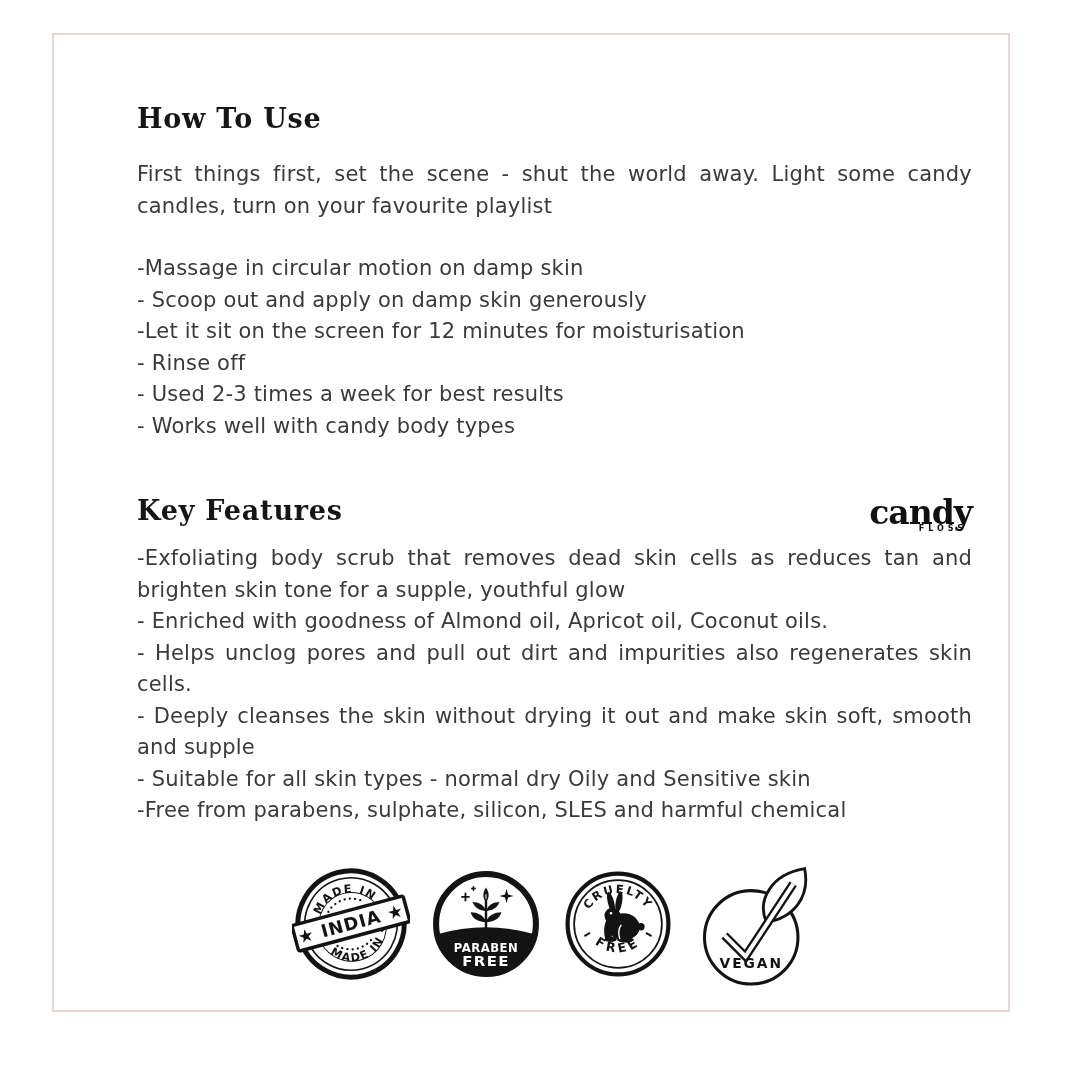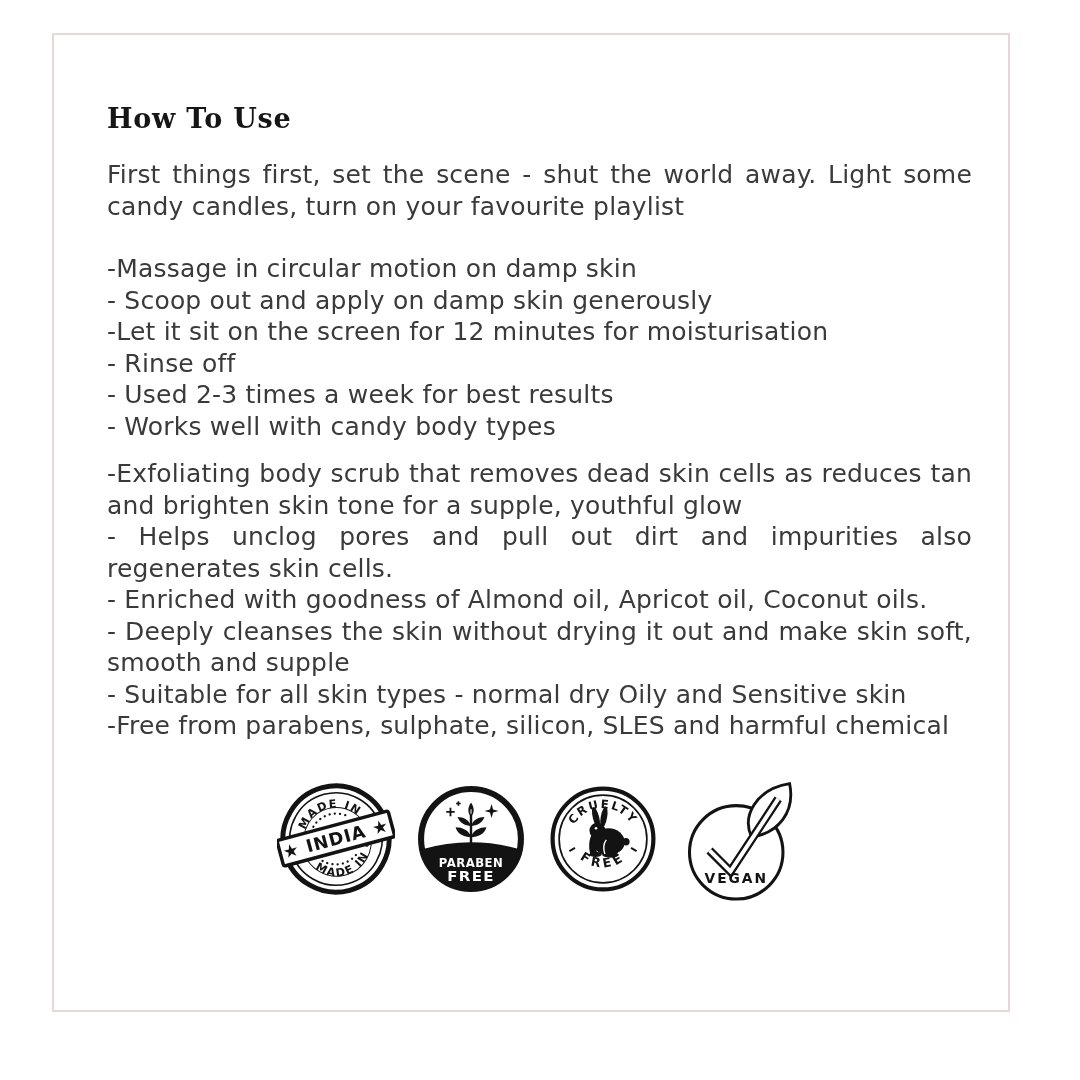--- a/index.html
+++ b/index.html
@@ -4,27 +4,27 @@
 <style>
   html,body{margin:0;padding:0;}
   body{
     width:1080px;height:1080px;background:#ffffff;position:relative;overflow:hidden;
     font-family:"DejaVu Sans","Liberation Sans",sans-serif;color:#3a3a3a;
   }
   .card{
     position:absolute;left:52px;top:33px;width:958px;height:979px;
     border:2px solid #e9d6d5;background:#ffffff;box-sizing:border-box;
   }
-  .content{padding:68px 36px 0 53px;}
+  .content{padding:68px 36px 0 83px;}
   .display-heading{
     font-family:"DejaVu Serif","Liberation Serif",serif;
     font-size:27px;font-weight:bold;color:#161616;letter-spacing:0.8px;
     margin:0;line-height:32px;
   }
-  .para{font-size:25px;line-height:31.5px;letter-spacing:0.2px;margin:0;}
+  .para{font-size:21px;line-height:31.5px;letter-spacing:0.2px;margin:0;}
   .justify{text-align:justify;}
   .intro{margin-top:24px;}
   .steps{margin-top:31px;}
   .features{margin-top:16px;}
   .kf-row{margin-top:53px;display:flex;justify-content:space-between;align-items:flex-end;}
   .logo{display:flex;flex-direction:column;align-items:flex-end;margin-bottom:-6px;line-height:1;}
   .logo-word{
     font-family:"DejaVu Serif","Liberation Serif",serif;font-weight:bold;
     font-size:33px;color:#111;letter-spacing:-1px;
   }
@@ -56,28 +56,35 @@
 
         <p class="para">-Let it sit on the screen for 12 minutes for moisturisation</p>
 
         <p class="para">- Rinse off</p>
 
         <p class="para">- Used 2-3 times a week for best results</p>
 
         <p class="para">- Works well with candy body types</p>
       </div>
 
+    <div class="kf-row">
+      <h2 class="display-heading">Key Features</h2>
+      <div class="logo">
+        <span class="logo-word">candy</span>
+        <span class="logo-sub">FLOSS</span>
+      </div>
+    </div>
 
     <div class="features">
 
         <p class="para justify">-Exfoliating  body scrub that removes dead skin cells as reduces tan and brighten skin tone for a supple, youthful glow</p>
 
+        <p class="para justify">- Enriched with goodness of Almond oil, Apricot oil, Coconut oils.</p>
+
         <p class="para justify">- Helps unclog pores and pull out dirt and impurities also regenerates skin cells.</p>
-
-        <p class="para justify">- Enriched with goodness of Almond oil, Apricot oil, Coconut oils.</p>
 
         <p class="para justify">- Deeply cleanses the skin without drying it out and make skin soft, smooth and supple</p>
 
         <p class="para justify">- Suitable for all skin types - normal dry Oily and Sensitive skin</p>
 
         <p class="para justify">-Free from parabens, sulphate, silicon, SLES and harmful chemical</p>
       </div>
 
     <div class="badges">
 

